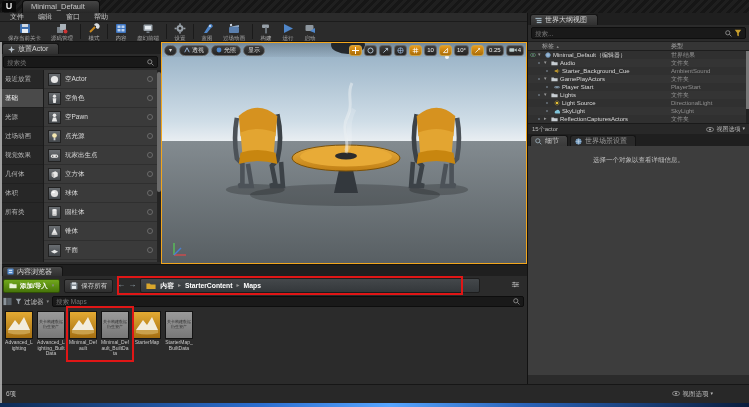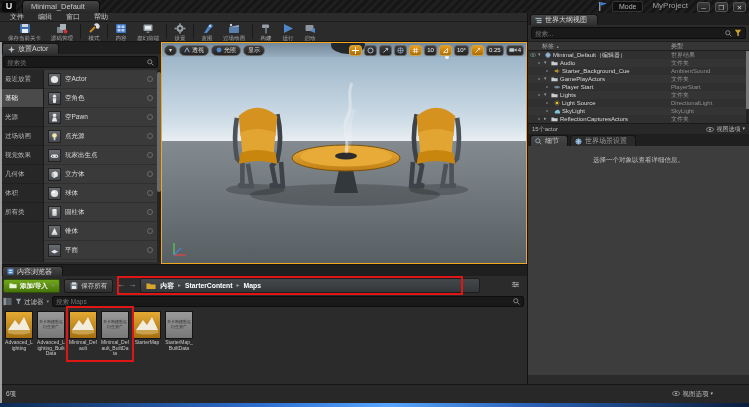--- a/index.html
+++ b/index.html
@@ -153,31 +153,20 @@
   .mag { display:block; }
 </style>
 </head>
 <body>
 
 <div id="window">
 
   <div class="titlebar">
     <div class="uelogo">U</div>
     <div class="leveltab">Minimal_Default</div>
-    <div class="tb-right">
-      <svg class="flagicon" viewBox="0 0 8 9">
-        <rect x="0" y="0" width="1.4" height="9" fill="#8a98a8"></rect>
-        <path d="M1.4 0 L8 1.6 L1.4 3.8 Z" fill="#3f7fd6"></path>
-      </svg>
-      <div class="badge">Mode</div>
-      <div class="projname">MyProject</div>
-      <div class="winbtn">─</div>
-      <div class="winbtn">❐</div>
-      <div class="winbtn">✕</div>
-    </div>
   </div>
 
   <div class="menubar">
     <span class="menuitem">文件</span>
     <span class="menuitem">编辑</span>
     <span class="menuitem">窗口</span>
     <span class="menuitem">帮助</span>
   </div>
 
   <div class="toolbar">

